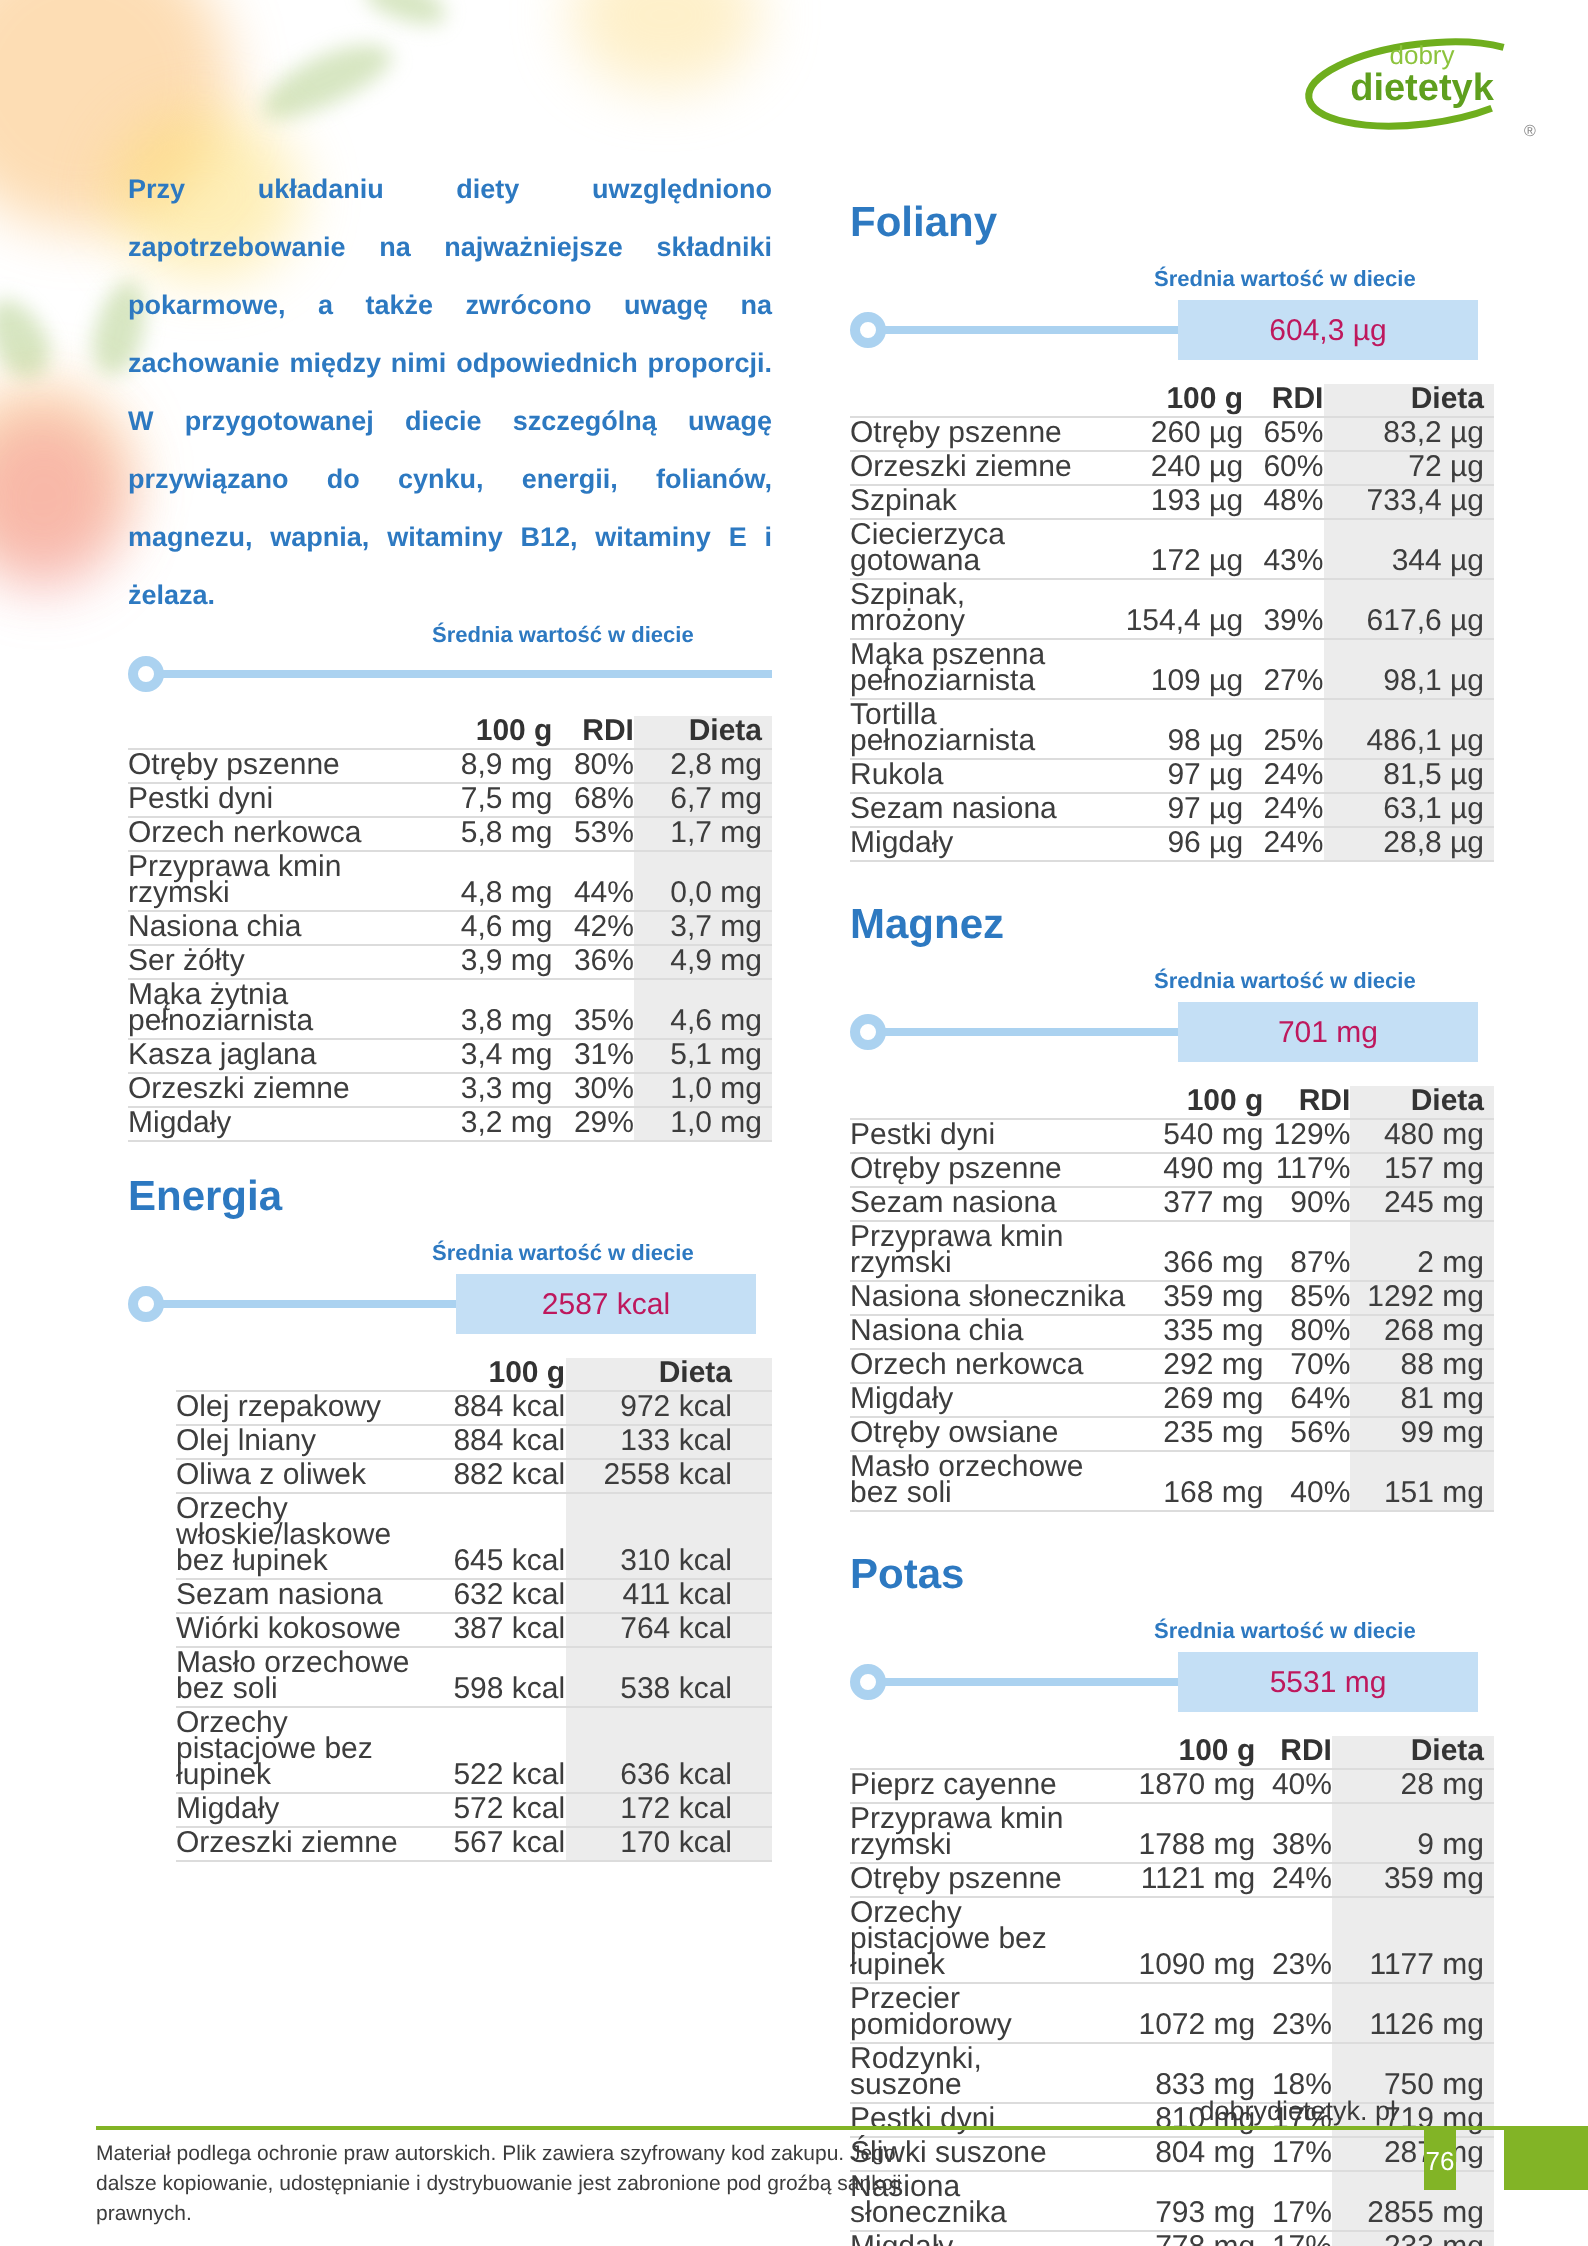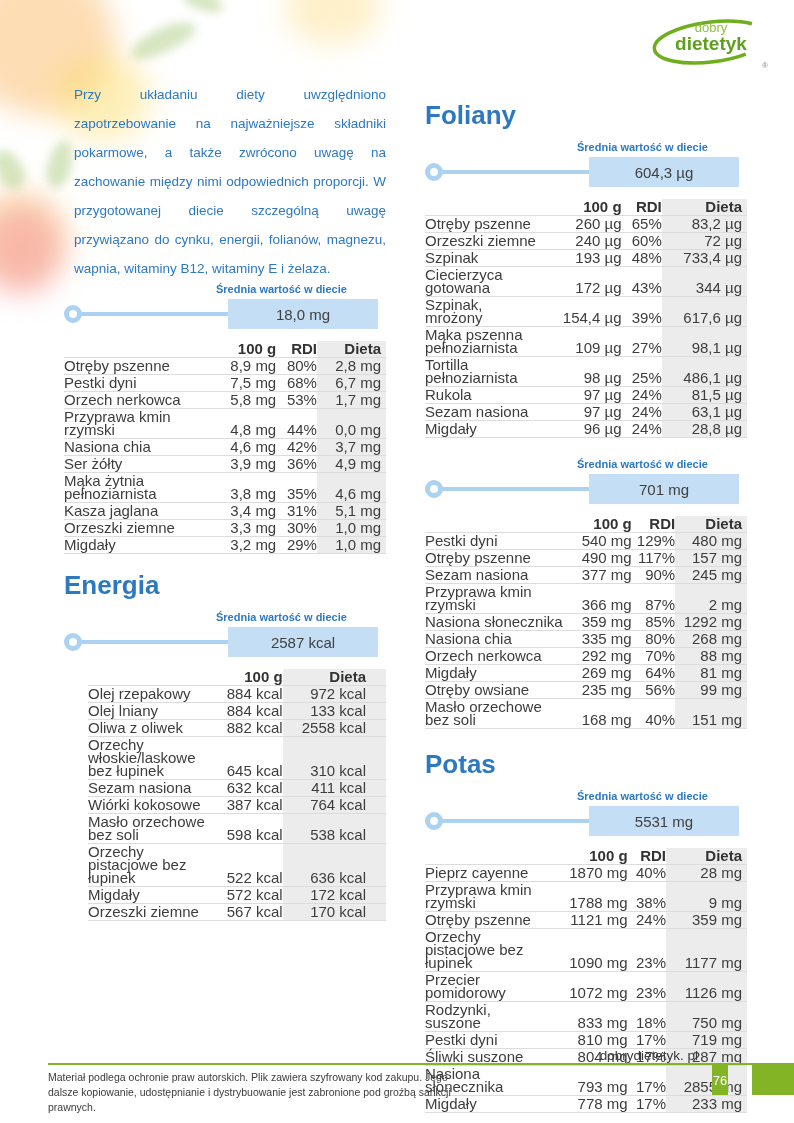--- a/index.html
+++ b/index.html
@@ -31,32 +31,32 @@
   .l4{left:-4px;top:148px;width:26px;height:42px;transform:rotate(-28deg);}
 
   
   .logo{position:absolute;top:10px;right:16px;width:130px;height:66px;}
 
   
   .col{position:absolute;width:322px;}
   .col-left{left:64px;top:80px;}
   .col-right{left:425px;top:100px;}
 
-  .intro{font-size:13.5px;font-weight:normal;color:var(--accent);line-height:29px;text-align:justify;margin-left:10px;}
-
-  h2.sec-title{font-size:26px;color:var(--accent);font-weight:bold;margin:0 0 10px;}
+  .intro{font-size:13.5px;font-weight:bold;color:var(--accent);line-height:29px;text-align:justify;}
+
+  h2.sec-title{font-size:21px;color:var(--accent);font-weight:bold;margin:0 0 10px;}
   .sec{margin-bottom:0;}
   .sec + .sec{margin-top:16px;}
   .col-right .sec + .sec{margin-top:20px;}
 
   .avg-label{width:166px;margin:0 4px 4px auto;font-size:11px;font-weight:bold;color:var(--accent);}
   .avg-row{display:flex;align-items:center;margin-bottom:12px;}
   .ring{width:18px;height:18px;border:5px solid var(--indic);border-radius:50%;background:#fff;flex:0 0 auto;}
   .track{flex:1 1 auto;height:4px;background:var(--indic);margin-left:-1px;}
-  .avg-box{flex:0 0 auto;width:150px;height:30px;margin-right:8px;background:var(--boxblue);display:flex;align-items:center;justify-content:center;font-size:15px;color:#404040;}
+  .avg-box{flex:0 0 auto;width:150px;height:30px;margin-right:8px;background:var(--boxblue);display:flex;align-items:center;justify-content:center;font-size:15px;color:#be185d;}
 
   table{width:100%;border-collapse:collapse;font-size:15px;color:var(--ink);}
   th{font-weight:bold;color:#333;}
   th,td{padding:1px 0 2px;line-height:13px;vertical-align:bottom;}
   tbody td{border-top:1px solid #dcdcdc;}
   tbody tr:last-child td{border-bottom:1px solid #dcdcdc;}
   .num{text-align:right;white-space:nowrap;}
   .dieta{background:var(--tgray);padding-right:5px;}
   td.name{padding-right:6px;}
   
@@ -100,21 +100,20 @@
   </svg>
 
   <div class="col col-left">
     <p class="intro">Przy układaniu diety uwzględniono zapotrzebowanie na najważniejsze składniki pokarmowe, a także zwrócono uwagę na zachowanie między nimi odpowiednich proporcji. W przygotowanej diecie szczególną uwagę przywiązano do cynku, energii, folianów, magnezu, wapnia, witaminy B12, witaminy E i żelaza.</p>
 
     <section class="sec">
       <div class="avg-label">Średnia wartość w diecie</div>
       <div class="avg-row">
         <span class="ring"></span>
         <span class="track"></span>
-        <div class="avg-box">18,0 mg</div>
       </div>
       <table class="t-cynk">
           <thead>
             <tr>
               <th class="name"></th>
               <th class="num">100 g</th>
               <th class="num">RDI</th>
               <th class="num dieta">Dieta</th>
             </tr>
           </thead>
@@ -332,20 +331,21 @@
               <td class="name">Migdały</td>
               <td class="num">96 µg</td>
               <td class="num">24%</td>
               <td class="num dieta">28,8 µg</td>
             </tr>
           </tbody>
         </table>
     </section>
 
     <section class="sec">
+      <h2 class="sec-title">Magnez</h2>
       <div class="avg-label">Średnia wartość w diecie</div>
       <div class="avg-row">
         <span class="ring"></span>
         <span class="track"></span>
         <div class="avg-box">701 mg</div>
       </div>
       <table class="t-magnez">
           <thead>
             <tr>
               <th class="name"></th>

